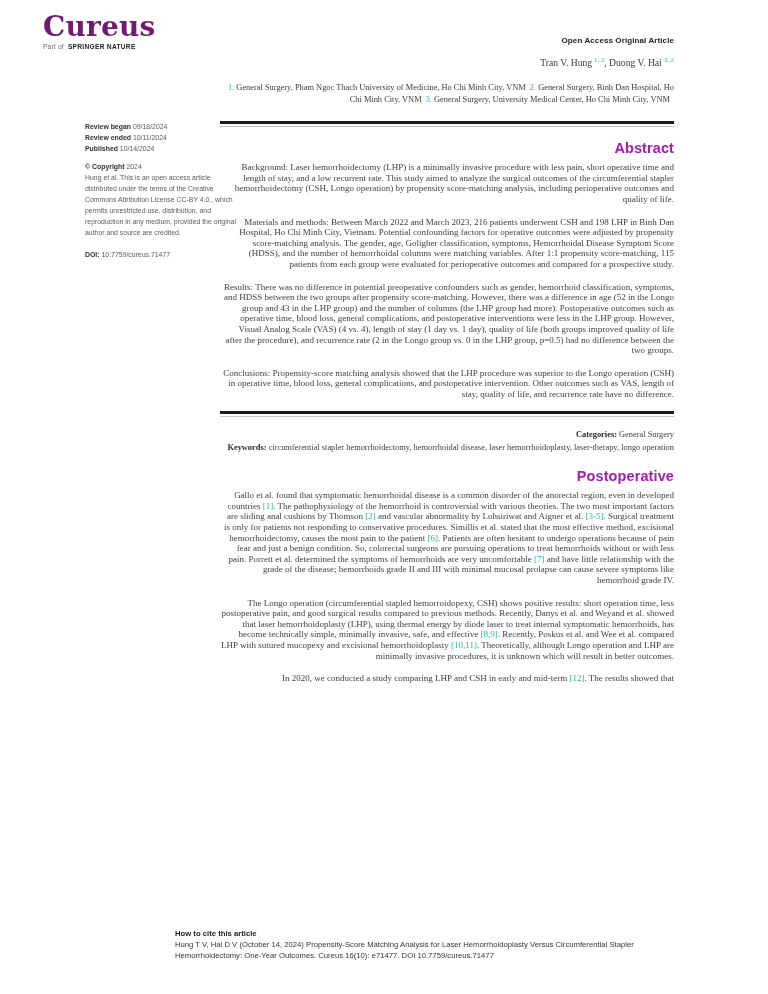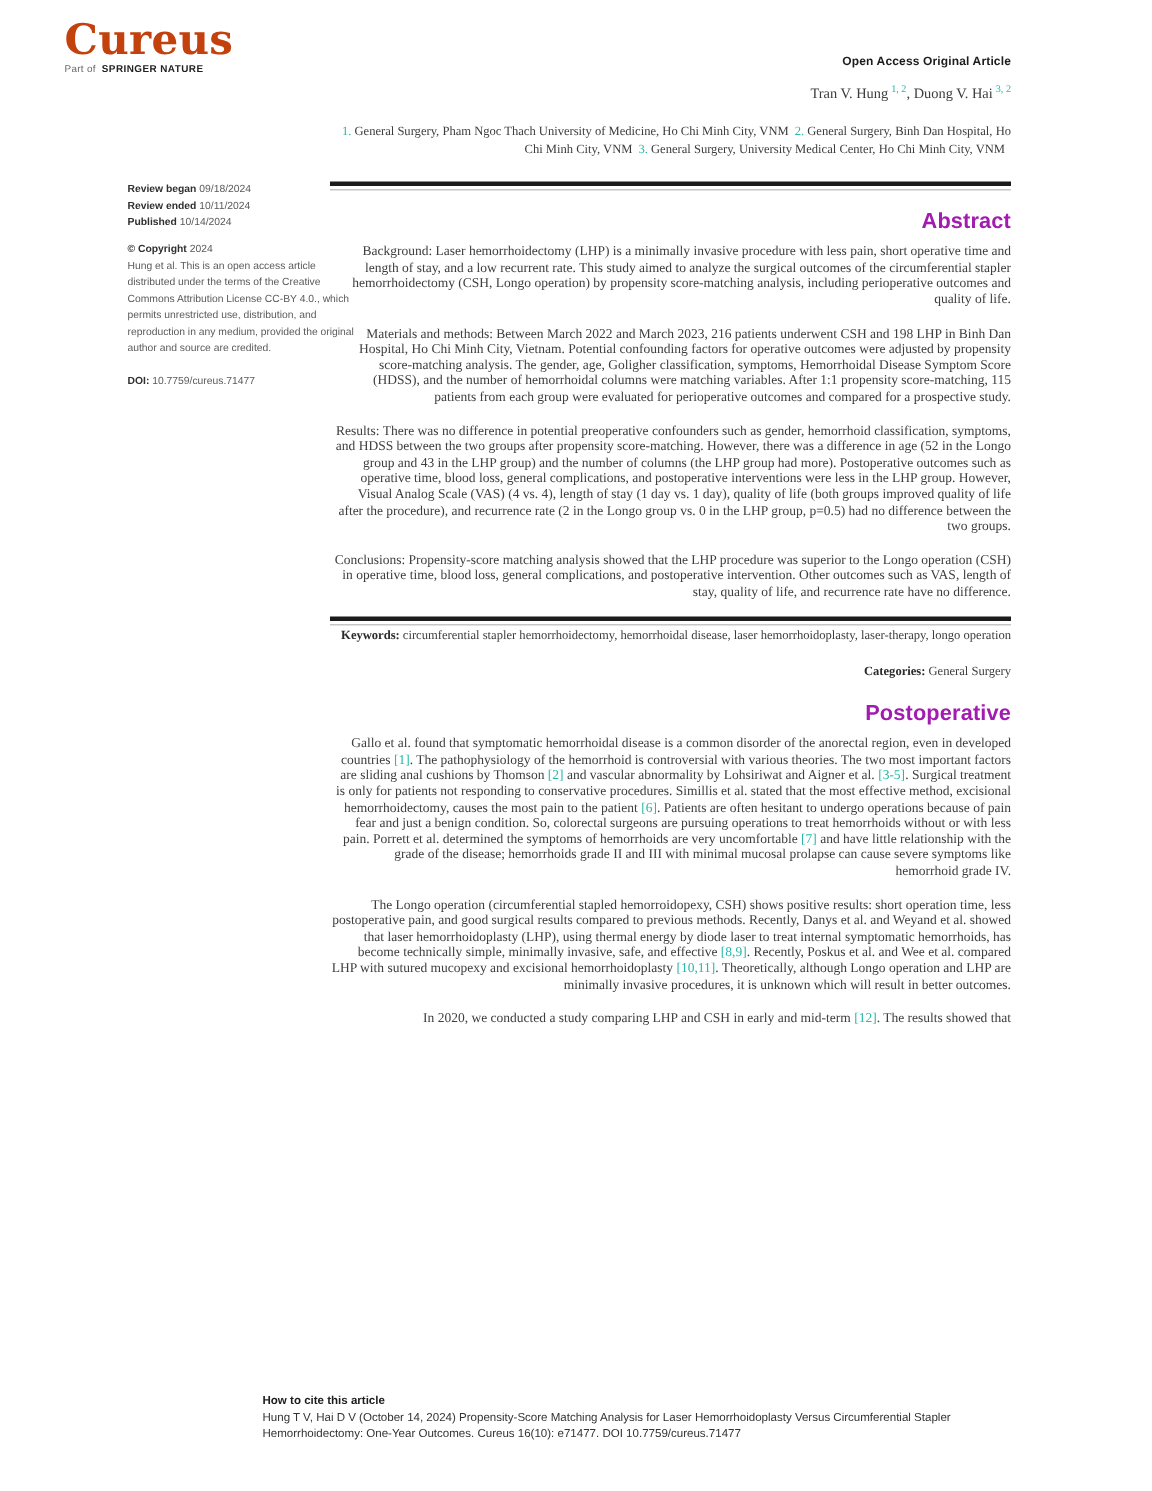--- a/index.html
+++ b/index.html
@@ -4,21 +4,21 @@
 <style>
   html,body{margin:0;padding:0;}
   body{
     width:768px;height:994px;background:#ffffff;position:relative;
     font-family:"Liberation Sans",sans-serif;color:#3e3e3e;overflow:hidden;
   }
   
   .logo{position:absolute;left:43px;top:12px;}
   .logo-word{
     font-family:"DejaVu Serif",serif;font-weight:bold;font-size:28px;line-height:29px;
-    color:#c2410c;letter-spacing:0.2px;
+    color:#701a75;letter-spacing:0.2px;
   }
   .logo-tagline{font-size:6.6px;color:#6a6a6a;margin-top:2px;letter-spacing:0.2px;}
   .logo-tagline .sn{font-weight:bold;color:#222;margin-left:2px;letter-spacing:0.3px;}
   
   .sidebar{position:absolute;left:85px;top:121px;width:152px;font-size:6.9px;line-height:11px;color:#5a5a5a;}
   .sidebar b{color:#303030;font-weight:bold;}
   .sb-copyright{margin-top:7px;}
   .sb-doi{margin-top:11px;}
   
   .main{position:absolute;left:220px;top:36px;width:454px;text-align:right;}
@@ -101,27 +101,27 @@
   <div class="rule"></div>
 
   <h2>Abstract</h2>
   <p class="body">Background: Laser hemorrhoidectomy (LHP) is a minimally invasive procedure with less pain, short operative time and length of stay, and a low recurrent rate. This study aimed to analyze the surgical outcomes of the circumferential stapler hemorrhoidectomy (CSH, Longo operation) by propensity score-matching analysis, including perioperative outcomes and quality of life.</p>
   <p class="body">Materials and methods: Between March 2022 and March 2023, 216 patients underwent CSH and 198 LHP in Binh Dan Hospital, Ho Chi Minh City, Vietnam. Potential confounding factors for operative outcomes were adjusted by propensity score-matching analysis. The gender, age, Goligher classification, symptoms, Hemorrhoidal Disease Symptom Score (HDSS), and the number of hemorrhoidal columns were matching variables. After 1:1 propensity score-matching, 115 patients from each group were evaluated for perioperative outcomes and compared for a prospective study.</p>
   <p class="body">Results: There was no difference in potential preoperative confounders such as gender, hemorrhoid classification, symptoms, and HDSS between the two groups after propensity score-matching. However, there was a difference in age (52 in the Longo group and 43 in the LHP group) and the number of columns (the LHP group had more). Postoperative outcomes such as operative time, blood loss, general complications, and postoperative interventions were less in the LHP group. However, Visual Analog Scale (VAS) (4 vs. 4), length of stay (1 day vs. 1 day), quality of life (both groups improved quality of life after the procedure), and recurrence rate (2 in the Longo group vs. 0 in the LHP group, p=0.5) had no difference between the two groups.</p>
   <p class="body">Conclusions: Propensity-score matching analysis showed that the LHP procedure was superior to the Longo operation (CSH) in operative time, blood loss, general complications, and postoperative intervention. Other outcomes such as VAS, length of stay, quality of life, and recurrence rate have no difference.</p>
 
   <div class="rule rule2"></div>
 
+  <p class="meta first">
+    <b>Categories:</b>
+    <span>General Surgery</span>
+  </p>
   <p class="meta">
     <b>Keywords:</b>
     <span>circumferential stapler hemorrhoidectomy, hemorrhoidal disease, laser hemorrhoidoplasty, laser-therapy, longo operation</span>
-  </p>
-  <p class="meta first">
-    <b>Categories:</b>
-    <span>General Surgery</span>
   </p>
 
   <h2 class="intro-h">Postoperative</h2>
   <p class="body">Gallo et al. found that symptomatic hemorrhoidal disease is a common disorder of the anorectal region, even in developed countries <span class="cite">[1]</span>. The pathophysiology of the hemorrhoid is controversial with various theories. The two most important factors are sliding anal cushions by Thomson <span class="cite">[2]</span> and vascular abnormality by Lohsiriwat and Aigner et al. <span class="cite">[3-5]</span>. Surgical treatment is only for patients not responding to conservative procedures. Simillis et al. stated that the most effective method, excisional hemorrhoidectomy, causes the most pain to the patient <span class="cite">[6]</span>. Patients are often hesitant to undergo operations because of pain fear and just a benign condition. So, colorectal surgeons are pursuing operations to treat hemorrhoids without or with less pain. Porrett et al. determined the symptoms of hemorrhoids are very uncomfortable <span class="cite">[7]</span> and have little relationship with the grade of the disease; hemorrhoids grade II and III with minimal mucosal prolapse can cause severe symptoms like hemorrhoid grade IV.</p>
   <p class="body">The Longo operation (circumferential stapled hemorroidopexy, CSH) shows positive results: short operation time, less postoperative pain, and good surgical results compared to previous methods. Recently, Danys et al. and Weyand et al. showed that laser hemorrhoidoplasty (LHP), using thermal energy by diode laser to treat internal symptomatic hemorrhoids, has become technically simple, minimally invasive, safe, and effective <span class="cite">[8,9]</span>. Recently, Poskus et al. and Wee et al. compared LHP with sutured mucopexy and excisional hemorrhoidoplasty <span class="cite">[10,11]</span>. Theoretically, although Longo operation and LHP are minimally invasive procedures, it is unknown which will result in better outcomes.</p>
   <p class="body">In 2020, we conducted a study comparing LHP and CSH in early and mid-term <span class="cite">[12]</span>. The results showed that</p>
 </main>
 
 <footer class="footer">
   <span class="cite-label">How to cite this article</span>

